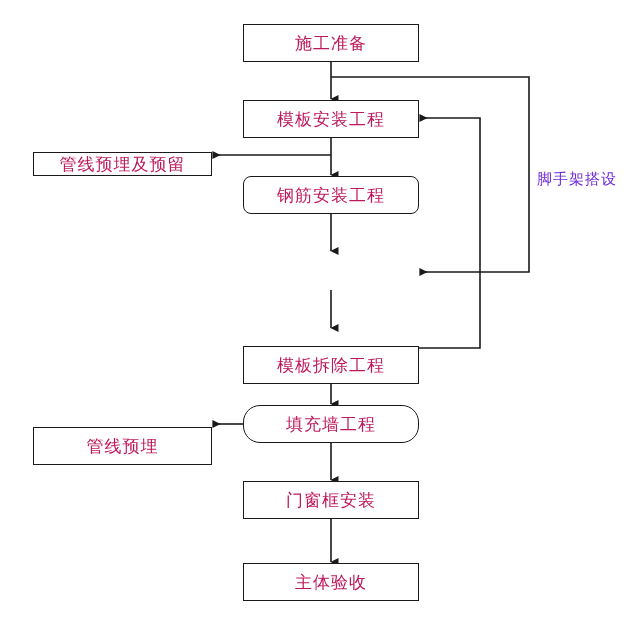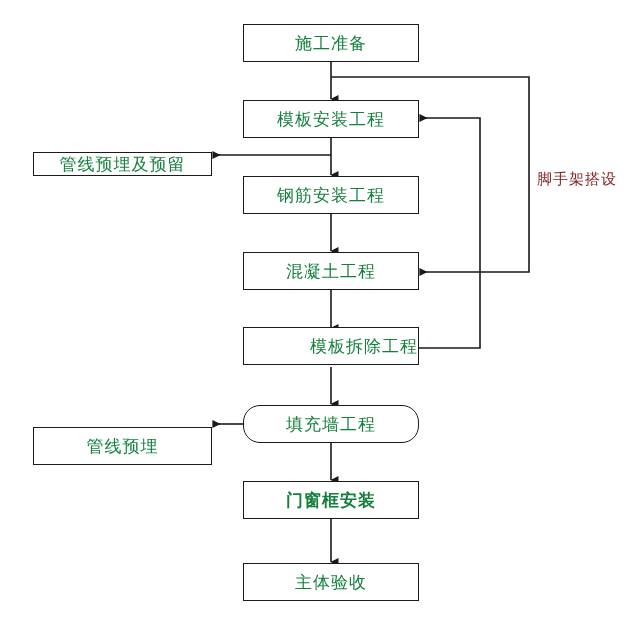--- a/index.html
+++ b/index.html
@@ -19,29 +19,29 @@
   }
   .node {
     position: absolute;
     box-sizing: border-box;
     border: 1.6px solid #1a1a1a;
     background: #ffffff;
     display: flex;
     align-items: center;
     justify-content: center;
     font-size: 17px;
-    color: #15803d;
+    color: #be185d;
     letter-spacing: 1px;
     white-space: nowrap;
     z-index: 3;
   }
   .side-label {
     position: absolute;
     font-size: 15px;
-    color: #7f1d1d;
+    color: #6d28d9;
     letter-spacing: 1px;
     white-space: nowrap;
     z-index: 3;
   }
   svg.wires {
     position: absolute;
     left: 0;
     top: 0;
     width: 640px;
     height: 620px;
@@ -86,37 +86,34 @@
   </svg>
 
   <div class="node" style="left:243px; top:24px; width:176px; height:38px;">
     <span>施工准备</span>
   </div>
 
   <div class="node" style="left:243px; top:100px; width:176px; height:38px;">
     <span>模板安装工程</span>
   </div>
 
-  <div class="node" style="left:243px; top:176px; width:176px; height:38px;">
+  <div class="node" style="left:243px; top:176px; width:176px; height:38px;border-radius:8px;">
     <span>钢筋安装工程</span>
   </div>
 
-  <div class="node" style="left:243px; top:252px; width:176px; height:38px;">
-    <span>混凝土工程</span>
-  </div>
 
-  <div class="node" style="left:243px; top:327px; width:176px; height:38px;justify-content:flex-end;">
+  <div class="node" style="left:243px; top:346px; width:176px; height:38px;">
     <span>模板拆除工程</span>
   </div>
 
   <div class="node" style="left:243px; top:405px; width:176px; height:38px;border-radius:17px;">
     <span>填充墙工程</span>
   </div>
 
-  <div class="node" style="left:243px; top:481px; width:176px; height:38px;font-weight:bold;">
+  <div class="node" style="left:243px; top:481px; width:176px; height:38px;">
     <span>门窗框安装</span>
   </div>
 
   <div class="node" style="left:243px; top:563px; width:176px; height:38px;text-align:right;">
     <span>主体验收</span>
   </div>
 
   <div class="node" style="left:33px; top:152px; width:179px; height:24px;font-family:Liberation Mono, monospace;">
     <span>管线预埋及预留</span>
   </div>

